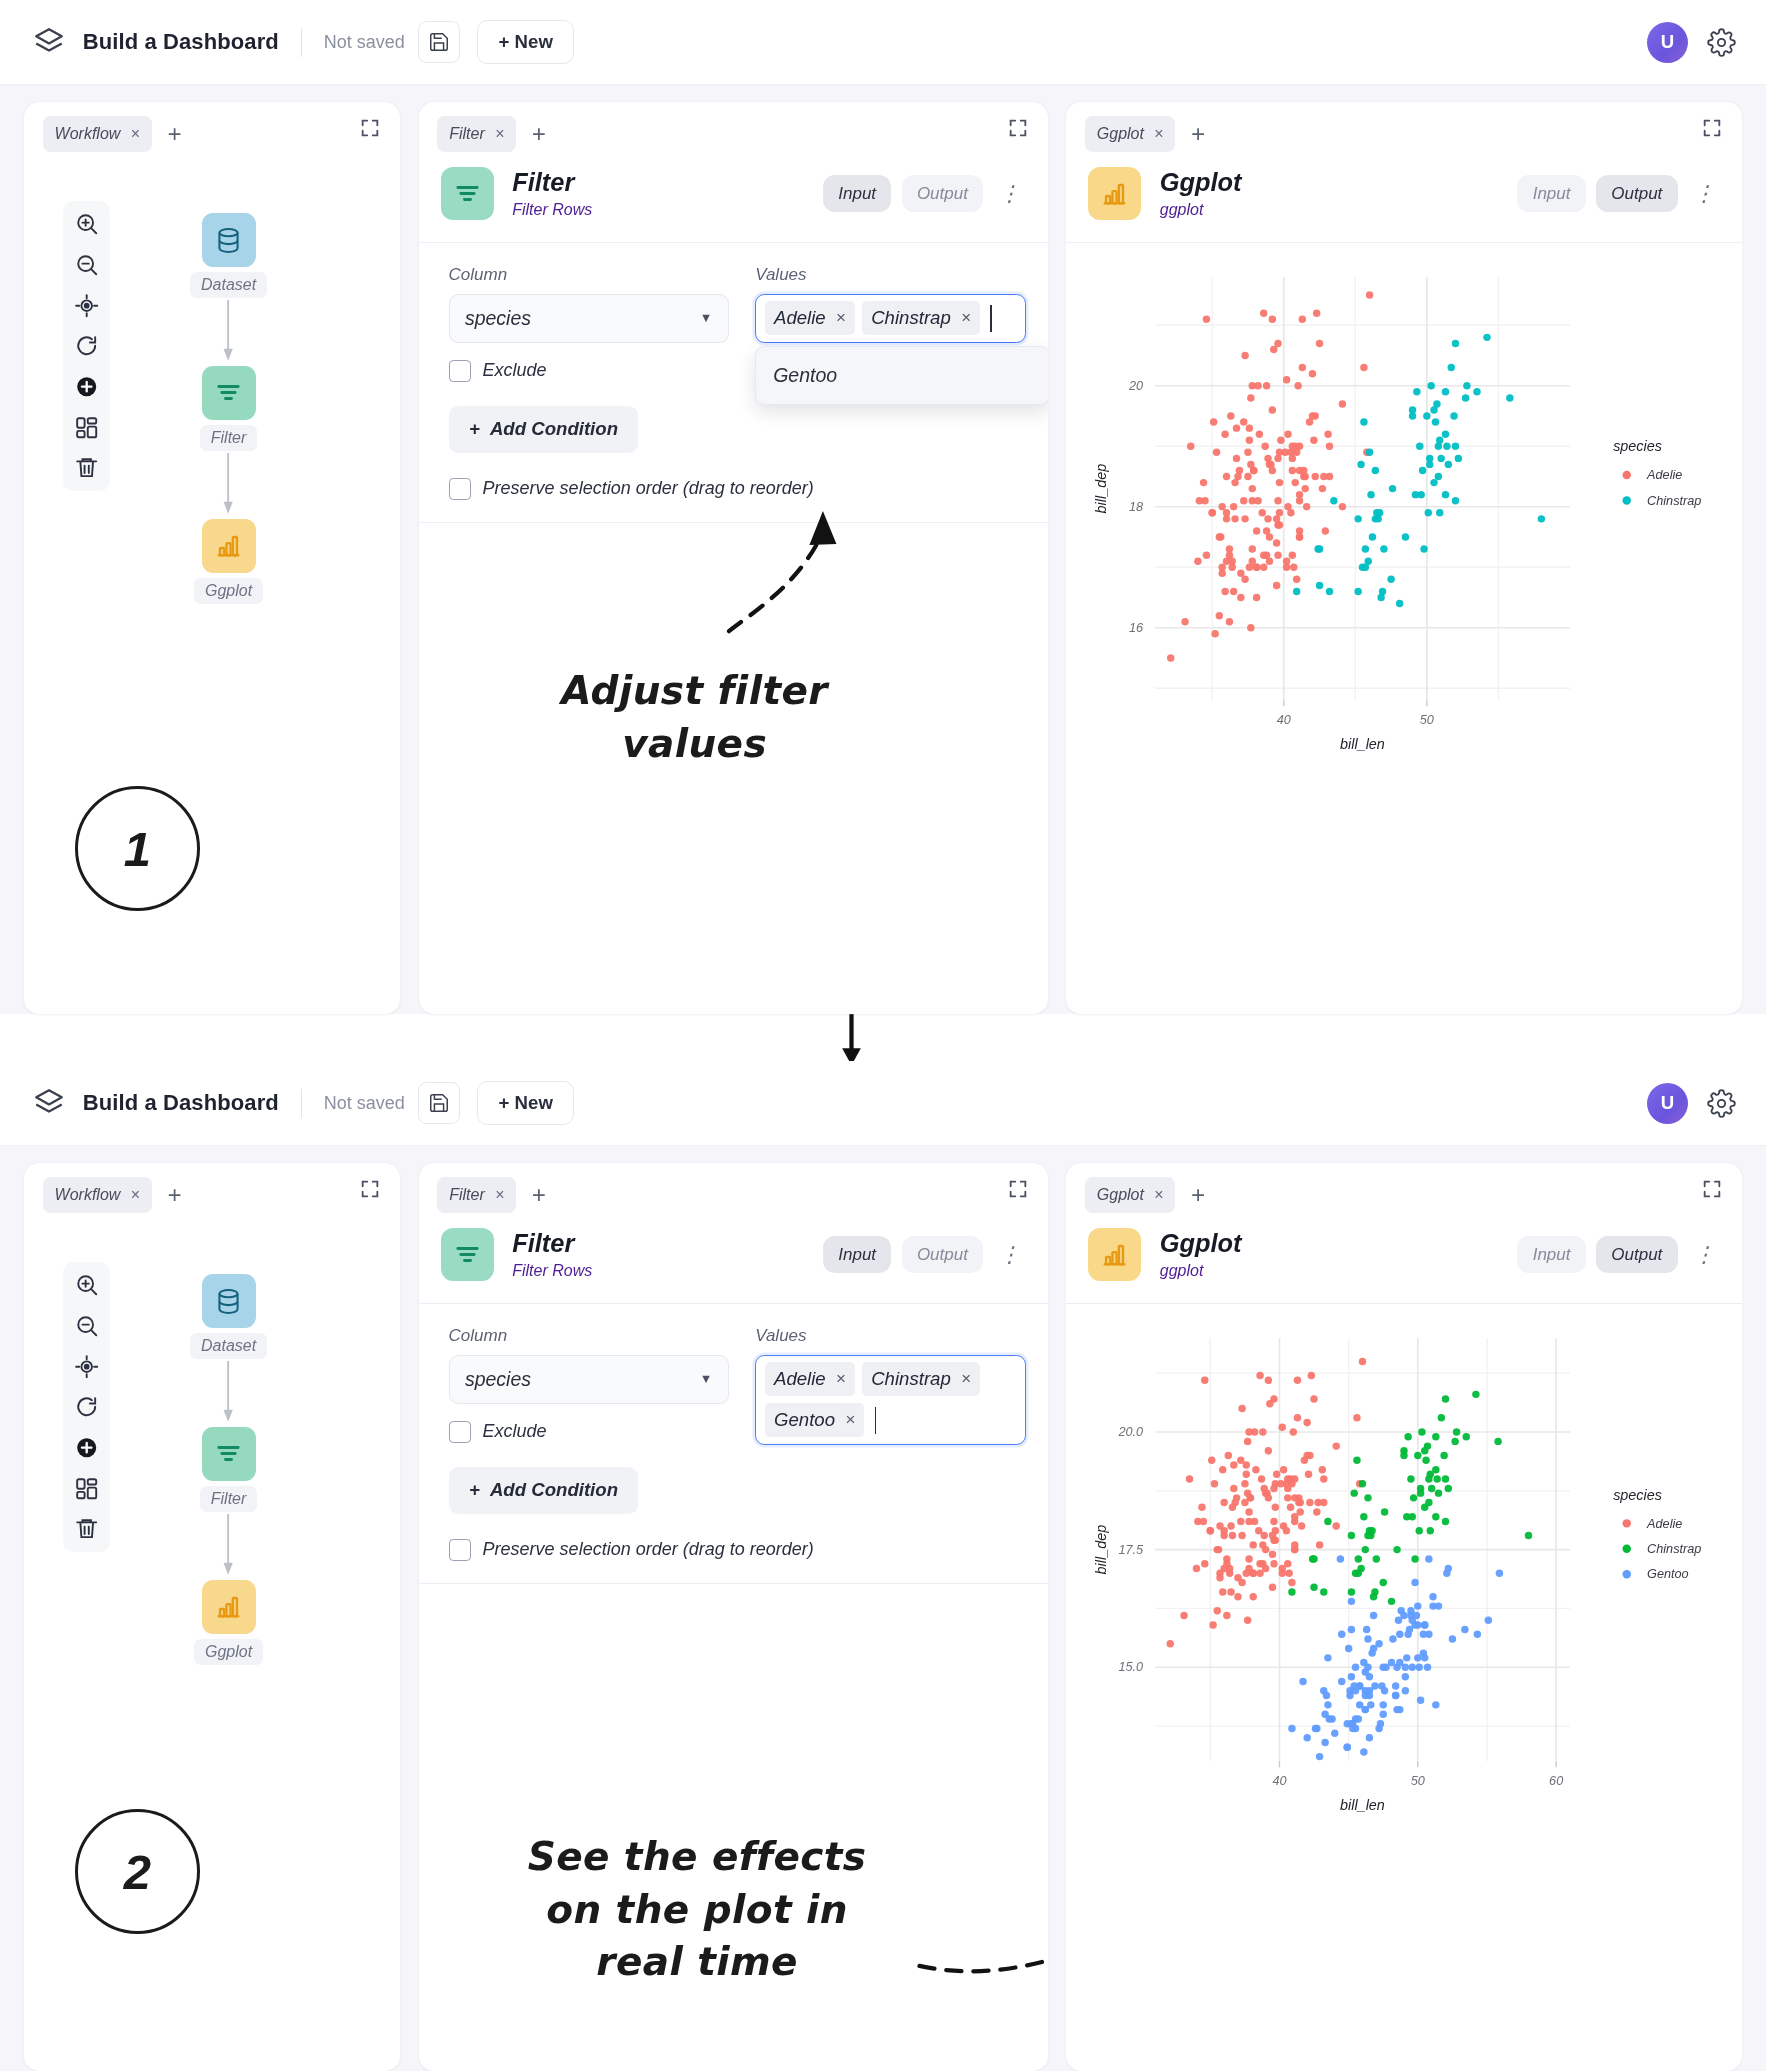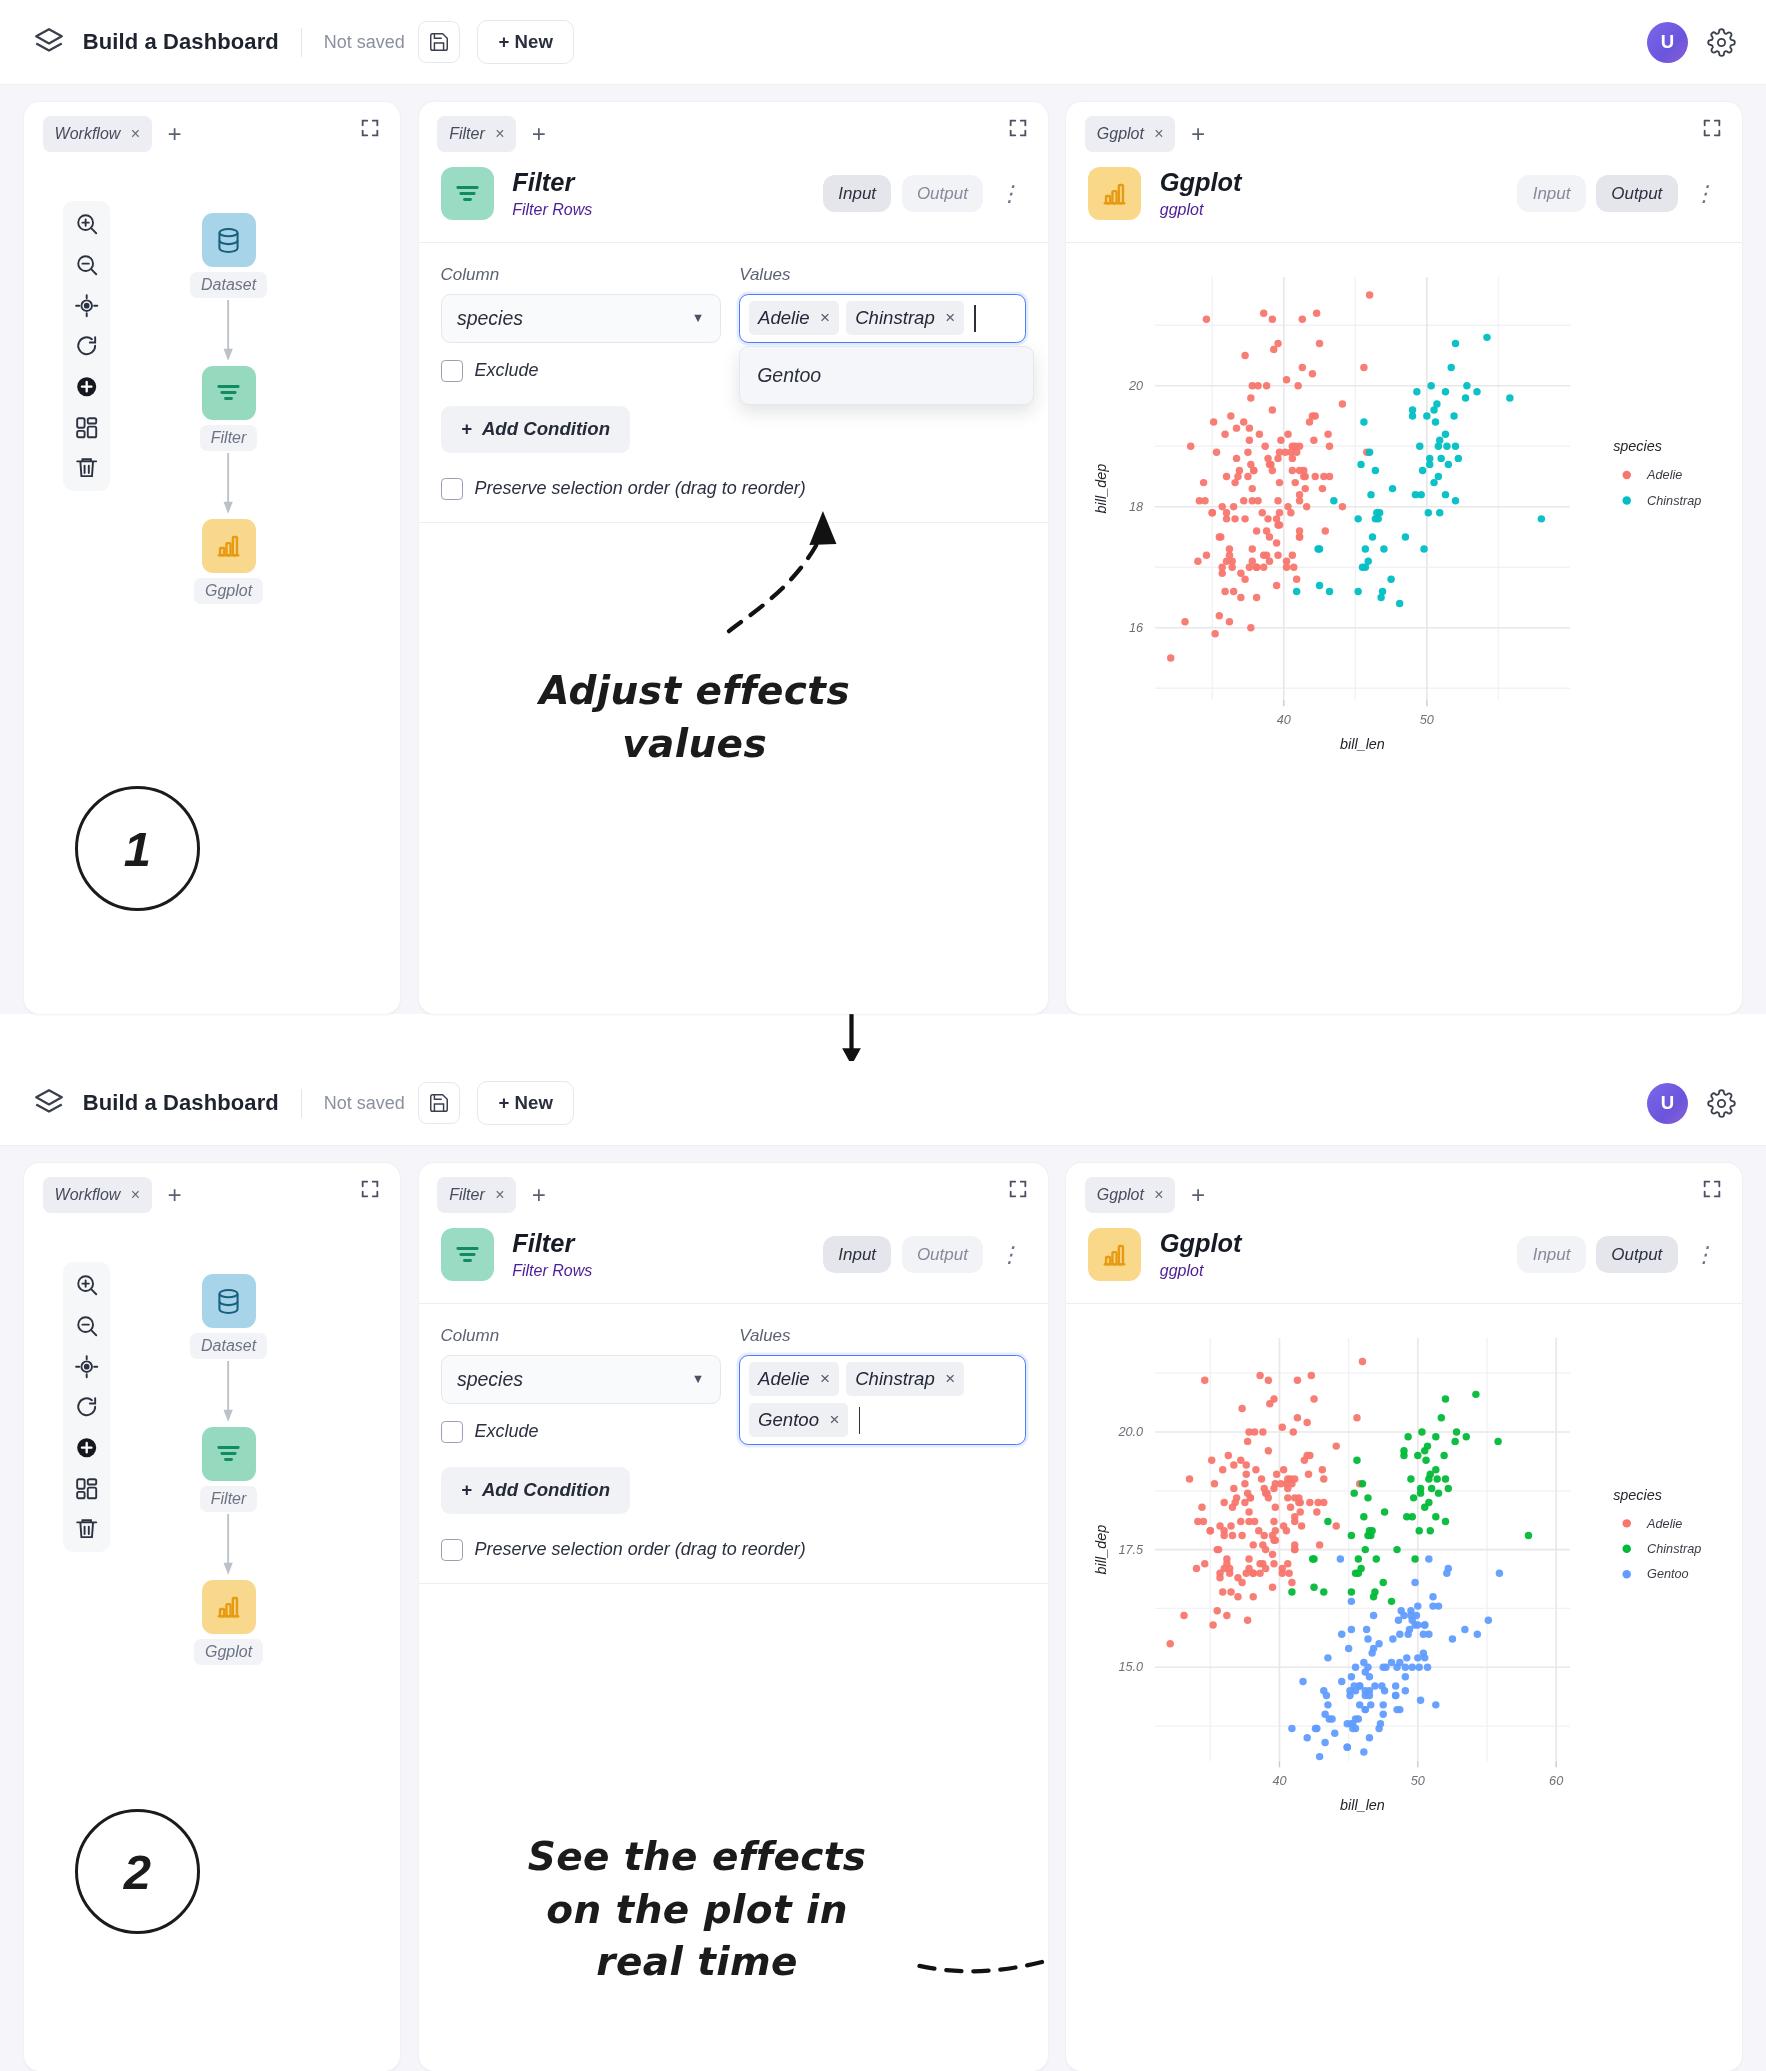--- a/index.html
+++ b/index.html
@@ -76,21 +76,21 @@
   .node-sub { font-size: 16px; color:#4c1d95; margin-top: 3.4px; }
   .node-actions { margin-left:auto; display:flex; align-items:center; gap: 10.2px; }
   .pill { height: 37px; border-radius: 12px; display:flex; align-items:center; padding: 0 15.3px; font-size: 17px; cursor:pointer; }
   .pill.on { background:#e4e6ec; color:#2c3140; }
   .pill.off { background:#f2f3f7; color:#868b9b; }
   .kebab { font-size: 22px; color:#6c7183; letter-spacing:0; cursor:pointer; padding: 0 5.1px; }
 
   
   .filter-body { padding: 22px; position: relative; border-bottom: 0.8px solid #eceef3; }
   .fields { display:flex; gap: 18.6px; }
-  .field { position: relative; }
+  .field { position: relative; margin-left: 8px; }
   .field-col { width: 280px; }
   .field-val { width: 295px; }
   .flabel { font-size: 17px; color:#5d6374; margin-bottom: 8.5px; }
   .select {
     height: 49px; border:0.8px solid #e4e7ee; border-radius: 9.3px; background:#f9fafc;
     display:flex; align-items:center; padding: 0 15.3px; font-size: 19.5px; color:#2a2f3d; cursor:pointer;
   }
   .select .caret { margin-left:auto; font-size: 12.7px; color:#4b5162; }
   .tokens {
     min-height: 49px; border:1.7px solid #4a7dfd; border-radius: 9.3px; background:#fff;
@@ -356,21 +356,21 @@
           </div>
         </div>
       </div>
 
       <div style="flex:1; position:relative;">
         <svg style="position:absolute; left:280px; top:-61px;" width="170" height="203" viewBox="0 0 200 240">
           <path d="M35 200 C 60 180, 110 150, 140 95" stroke="#121212" stroke-width="5" fill="none" stroke-dasharray="18 14" stroke-linecap="round"></path>
           <path d="M146 58 L130 98 L162 97 Z" fill="#121212"></path>
         </svg>
         <div class="anno" style="left:81px; top:142px; width:390px;">
-          <div>Adjust effects</div>
+          <div>Adjust filter</div>
           <div>values</div>
         </div>
       </div>
     </div>
 
     <div class="panel panel-plot">
       <div class="tabbar">
         <div class="tab">
           <span>Ggplot</span>
           <span class="tclose">×</span>

